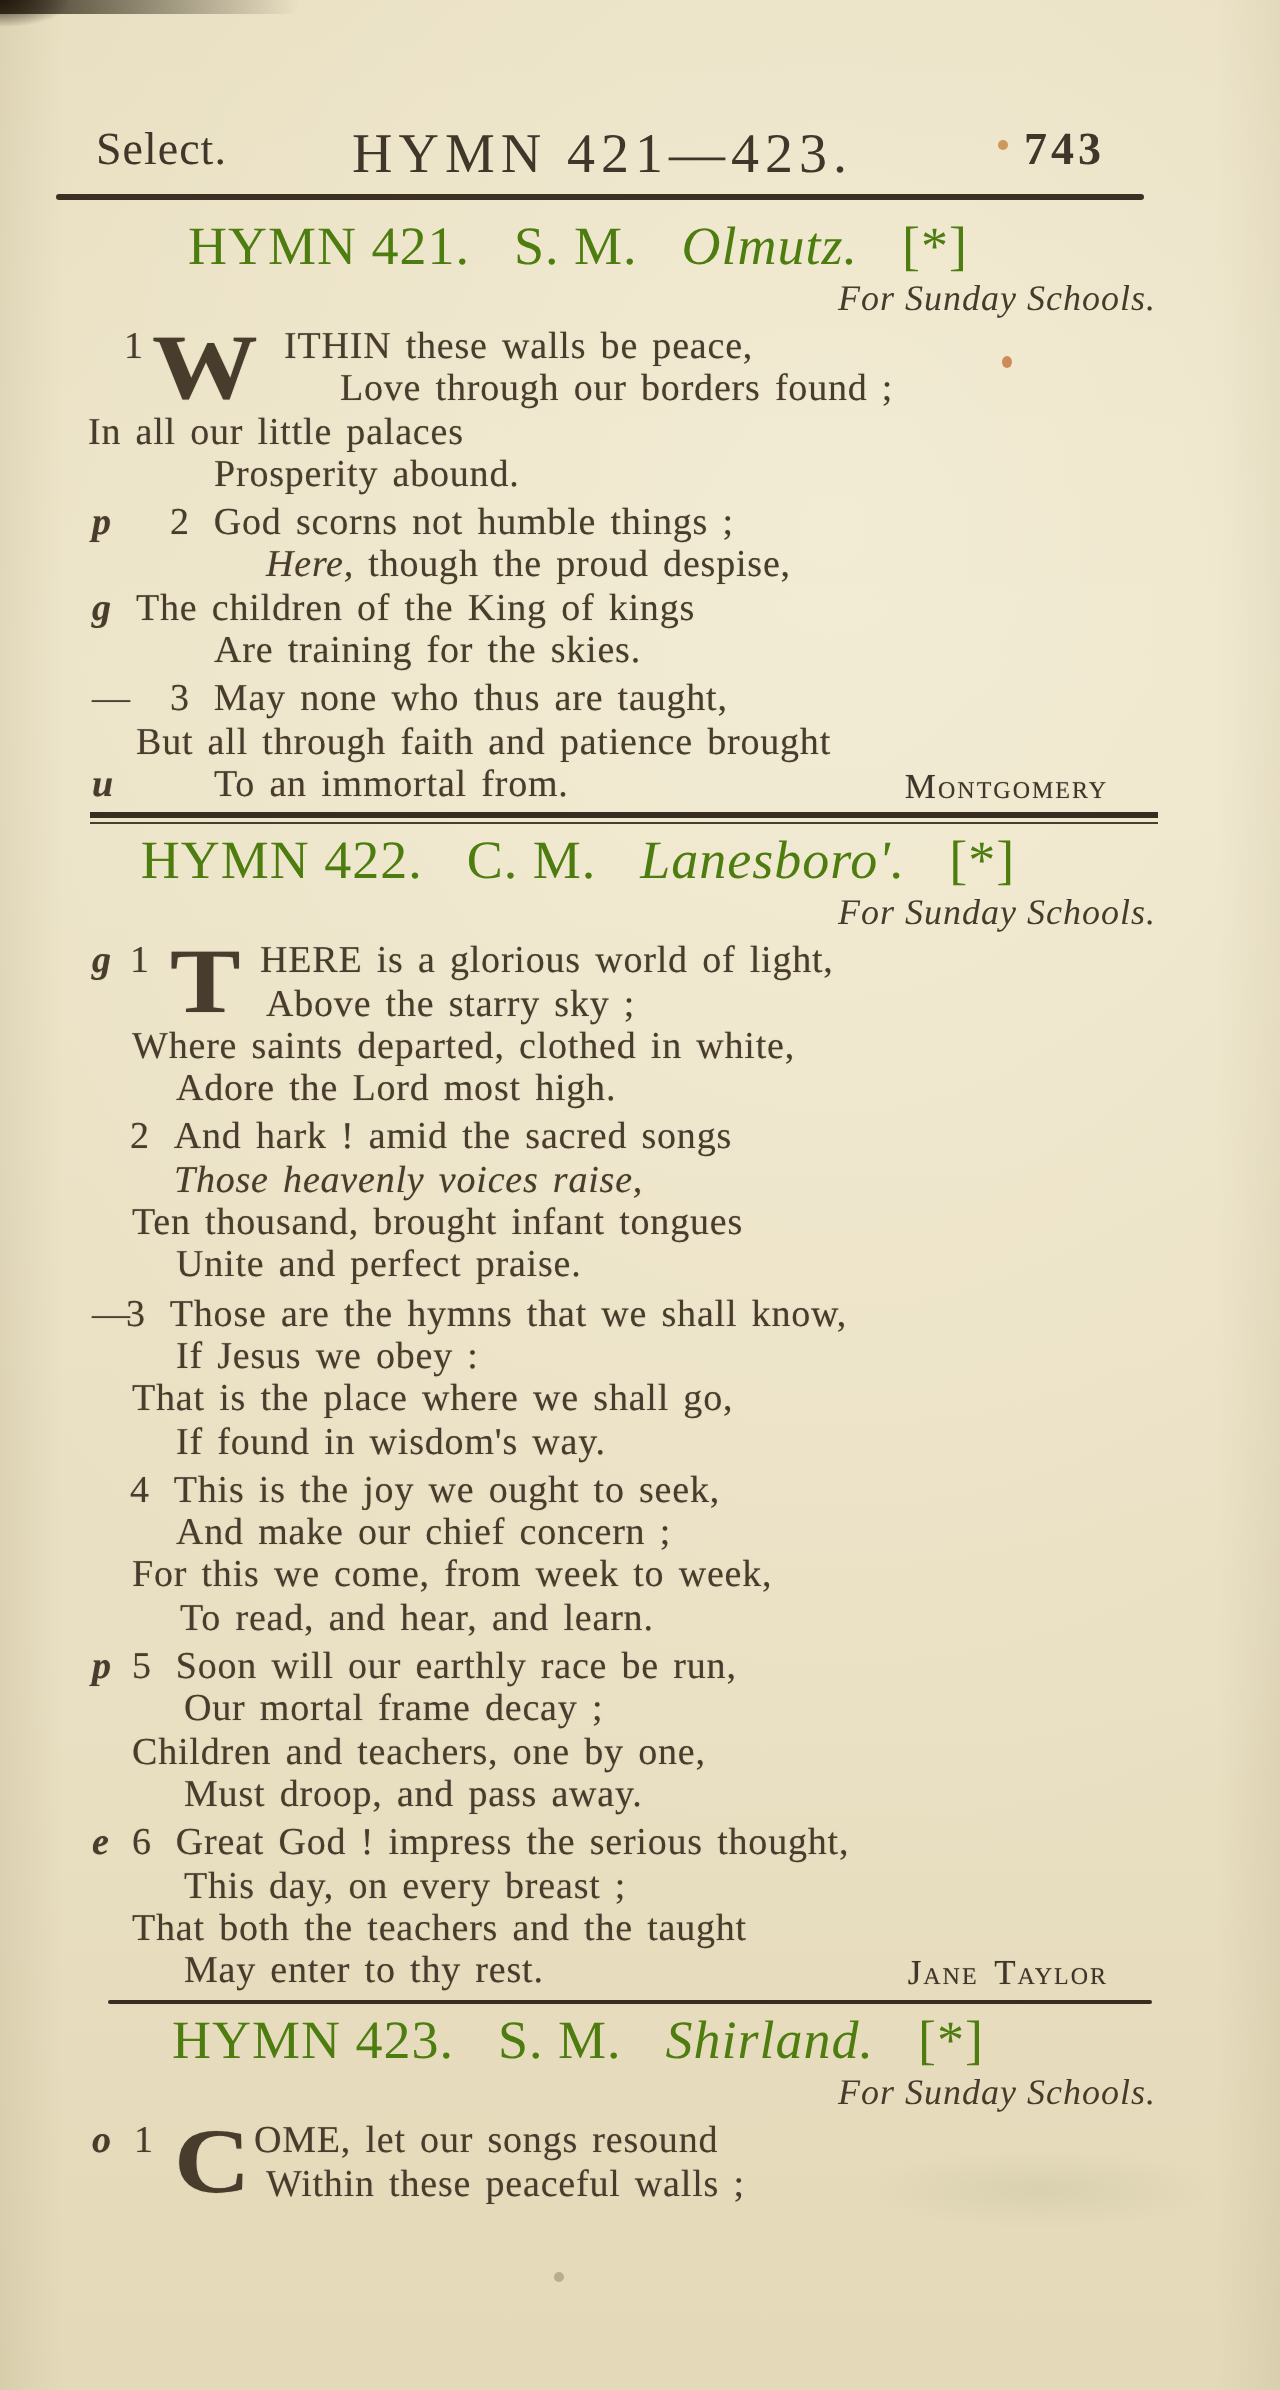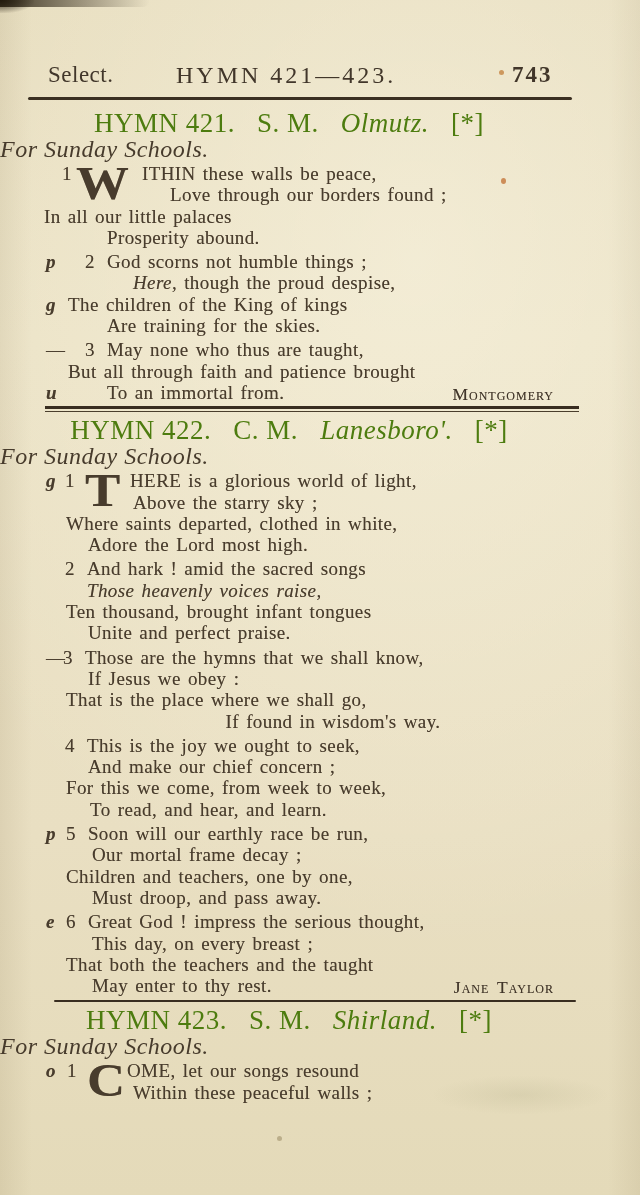--- a/index.html
+++ b/index.html
@@ -21,31 +21,31 @@
     background:radial-gradient(ellipse at 0 0, rgba(30,22,10,0.9), rgba(30,22,10,0) 75%);}
   .speck{position:absolute;border-radius:50%;}
   .speck.s1{left:499px;top:70px;width:5px;height:5px;background:#c78a4a;opacity:.85;}
   .speck.s2{left:501px;top:178px;width:5px;height:6px;background:#c4763a;opacity:.8;}
   .speck.s3{left:277px;top:1136px;width:5px;height:5px;background:#b6a885;opacity:.9;}
   .showthrough{position:absolute;right:30px;top:1075px;width:180px;height:40px;
     background:radial-gradient(ellipse, rgba(130,130,90,0.12), rgba(0,0,0,0) 70%);}
   
   .hdr{position:absolute;top:62px;font-size:23px;letter-spacing:0.5px;color:#41362a;white-space:nowrap;}
   .hdr-left{left:48px;}
-  .hdr-center{left:176px;font-size:24px;letter-spacing:3px;}
+  .hdr-center{left:176px;font-size:28px;letter-spacing:3px;}
   .hdr-right{left:512px;font-weight:700;letter-spacing:2px;}
   .rule-header{position:absolute;top:97px;left:28px;width:544px;height:3px;background:#3b3022;border-radius:2px;}
   
   #content{position:absolute;top:106px;left:0;width:578px;}
   .hymn-heading{text-align:center;font-size:27px;line-height:30px;margin-top:3px;
     color:#4d7c0f;white-space:nowrap;letter-spacing:0.5px;}
   .hymn:first-child .hymn-heading{margin-top:2px;}
   .hymn-heading span{margin:0 11px;}
   .hymn-tune{font-style:italic;}
-  .hymn-subtitle{text-align:left;font-style:italic;font-size:24px;line-height:22px;
+  .hymn-subtitle{text-align:right;font-style:italic;font-size:18px;line-height:22px;
     margin-bottom:3px;letter-spacing:0.5px;}
   .line{position:relative;font-size:19px;line-height:21.3px;height:21.3px;
     letter-spacing:0.4px;word-spacing:2px;white-space:nowrap;color:#483c2d;
     text-shadow:0 0 0.5px rgba(70,55,35,0.45);}
   .line.vs{margin-top:3px;}
   .marker{position:absolute;font-style:italic;font-weight:700;}
   .marker.dash{font-style:normal;font-weight:400;}
   .vnum{display:inline-block;margin-right:12px;}
   .vnum.abs{position:absolute;margin:0;}
   .dropcap{position:absolute;top:4px;font-size:46px;line-height:34px;font-weight:700;
@@ -94,21 +94,21 @@
         <div class="line" style="margin-left: 133px;"><span class="line-text">Above the starry sky ;</span></div>
         <div class="line" style="margin-left: 66px;"><span class="line-text">Where saints departed, clothed in white,</span></div>
         <div class="line" style="margin-left: 88px;"><span class="line-text">Adore the Lord most high.</span></div>
         <div class="line vs" style="margin-left: 65px;"><span class="vnum">2</span><span class="line-text">And hark ! amid the sacred songs</span></div>
         <div class="line" style="margin-left: 87px; font-style: italic;"><span class="line-text">Those heavenly voices raise,</span></div>
         <div class="line" style="margin-left: 66px;"><span class="line-text">Ten thousand, brought infant tongues</span></div>
         <div class="line" style="margin-left: 88px;"><span class="line-text">Unite and perfect praise.</span></div>
         <div class="line vs" style="margin-left: 63px;"><span class="marker dash" style="left: -17px;">—</span><span class="vnum">3</span><span class="line-text">Those are the hymns that we shall know,</span></div>
         <div class="line" style="margin-left: 88px;"><span class="line-text">If Jesus we obey :</span></div>
         <div class="line" style="margin-left: 66px;"><span class="line-text">That is the place where we shall go,</span></div>
-        <div class="line" style="margin-left: 88px; text-align: center;"><span class="line-text">If found in wisdom's way.</span></div>
+        <div class="line" style="margin-left: 88px;"><span class="line-text">If found in wisdom's way.</span></div>
         <div class="line vs" style="margin-left: 65px;"><span class="vnum">4</span><span class="line-text">This is the joy we ought to seek,</span></div>
         <div class="line" style="margin-left: 88px;"><span class="line-text">And make our chief concern ;</span></div>
         <div class="line" style="margin-left: 66px; font-family: Liberation Serif, serif;"><span class="line-text">For this we come, from week to week,</span></div>
         <div class="line" style="margin-left: 90px;"><span class="line-text">To read, and hear, and learn.</span></div>
         <div class="line vs" style="margin-left: 66px;"><span class="marker" style="left: -20px;">p</span><span class="vnum">5</span><span class="line-text">Soon will our earthly race be run,</span></div>
         <div class="line" style="margin-left: 92px;"><span class="line-text">Our mortal frame decay ;</span></div>
         <div class="line" style="margin-left: 66px;"><span class="line-text">Children and teachers, one by one,</span></div>
         <div class="line" style="margin-left: 92px;"><span class="line-text">Must droop, and pass away.</span></div>
         <div class="line vs" style="margin-left: 66px;"><span class="marker" style="left: -20px;">e</span><span class="vnum">6</span><span class="line-text">Great God ! impress the serious thought,</span></div>
         <div class="line" style="margin-left: 92px;"><span class="line-text">This day, on every breast ;</span></div>

